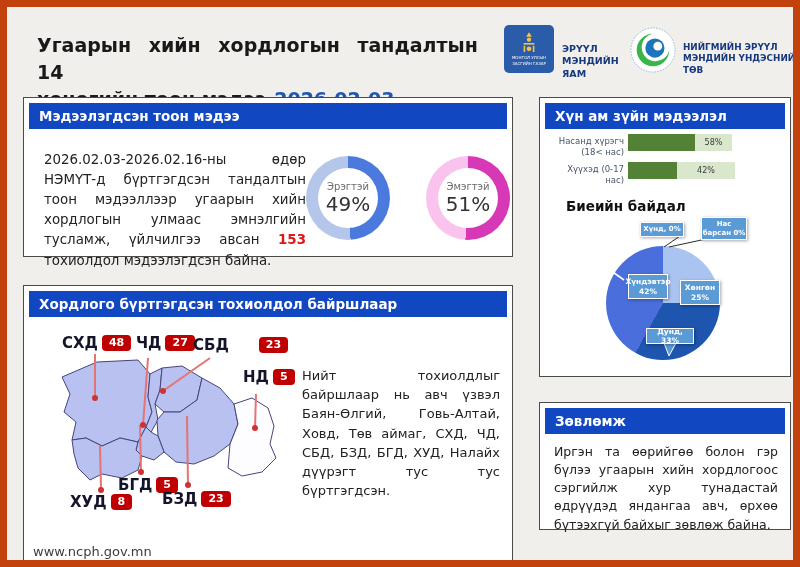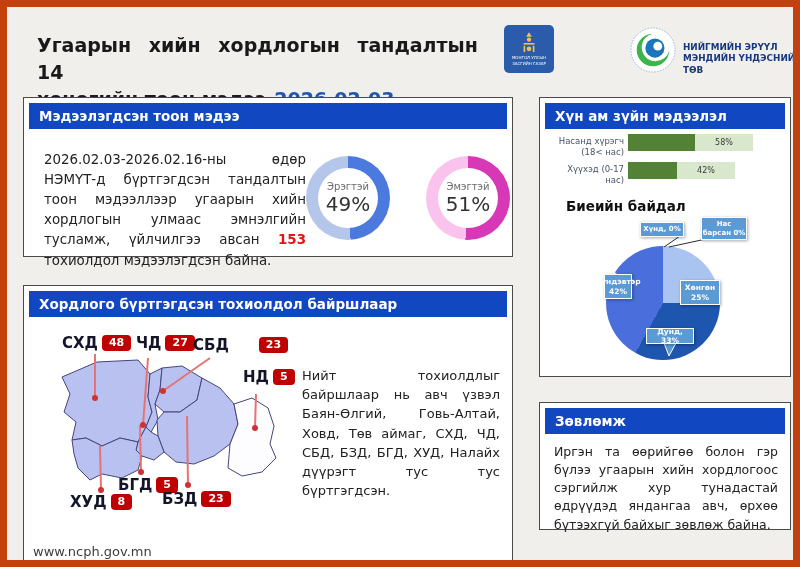--- a/index.html
+++ b/index.html
@@ -38,34 +38,34 @@
   .badge{background:#c00000;color:#fff;font-size:11px;font-weight:bold;padding:2px 7px;border-radius:4px;line-height:1.1;}
   #ml-0{left:38px;top:48px;} #ml-1{left:112px;top:48px;} #ml-2{left:169px;top:50px;gap:30px;}
   #ml-3{left:219px;top:82px;} #ml-4{left:94px;top:190px;} #ml-5{left:46px;top:207px;} #ml-6{left:138px;top:204px;}
   .loc-text{position:absolute;left:278px;top:80px;width:198px;font-size:13px;line-height:1.48;color:#222;text-align:justify;}
   .aimag{position:absolute;left:278px;top:190px;width:210px;font-size:12.5px;font-weight:bold;color:#2b2626;line-height:1.45;}
   .aimag .badge{display:inline-block;margin-left:4px;vertical-align:middle;}
   
   .bar-label{position:absolute;width:76px;text-align:right;font-size:8.5px;color:#44546a;line-height:1.3;}
   #bl-0{left:8px;top:38px;} #bl-1{left:8px;top:66px;}
   .bar{position:absolute;height:17px;background:#d9e7cc;display:flex;}
-  #bar-0{left:88px;top:36px;width:125px;} #bar-1{left:88px;top:64px;width:107px;}
+  #bar-0{left:88px;top:36px;width:104px;} #bar-1{left:88px;top:64px;width:107px;}
   .bar .fill{height:100%;background:#538135;}
   #bar-0 .fill{width:67px;} #bar-1 .fill{width:49px;}
   .bar .bv{flex:1;display:flex;align-items:center;justify-content:center;font-size:8px;color:#3b3b3b;}
   .cond-title{position:absolute;left:26px;top:100px;font-size:13.5px;font-weight:bold;color:#111;}
   .pie{position:absolute;left:66px;top:148px;width:114px;height:114px;border-radius:50%;
        background:conic-gradient(#aac4f2 0 25%,#1e55ae 25% 58%,#4a6fdc 58% 100%);}
   .pie-lines{position:absolute;left:0;top:0;pointer-events:none;}
   .callout{position:absolute;background:#5b9bd5;border:1.5px solid #fff;color:#fff;font-weight:bold;text-align:center;
            display:flex;align-items:center;justify-content:center;line-height:1.25;
            box-shadow:1px 1px 3px rgba(0,0,0,.35);box-sizing:border-box;z-index:3;}
   #co-0{left:100px;top:124px;width:44px;height:15px;font-size:7px;}
   #co-1{left:161px;top:119px;width:46px;height:23px;font-size:7px;}
-  #co-2{left:64px;top:176px;width:28px;height:25px;font-size:7.5px;}
+  #co-2{left:88px;top:176px;width:40px;height:25px;font-size:7.5px;}
   #co-3{left:140px;top:182px;width:40px;height:25px;font-size:7.5px;}
   #co-4{left:106px;top:230px;width:48px;height:16px;font-size:7.5px;}
   
   .adv-text{position:absolute;left:14px;top:40px;width:224px;font-size:12.5px;line-height:1.45;color:#222;text-align:justify;}
   
   .footer{position:absolute;left:26px;top:537px;font-size:13px;color:#3c3c3c;}
 </style>
 </head>
 <body>
 
@@ -80,20 +80,21 @@
     <svg width="18" height="22" viewBox="0 0 20 24">
       <polygon points="10,0 13.2,5 6.8,5" fill="#f2c24a"></polygon>
       <circle cx="10" cy="8.3" r="2.4" fill="#f2c24a"></circle>
       <rect x="4" y="12" width="12" height="1.8" fill="#f2c24a"></rect>
       <rect x="4" y="15" width="1.8" height="7" fill="#f2c24a"></rect>
       <rect x="14.2" y="15" width="1.8" height="7" fill="#f2c24a"></rect>
       <circle cx="10" cy="18.5" r="2.6" fill="#f2c24a"></circle>
     </svg>
     <div class="cap">МОНГОЛ УЛСЫН ЗАСГИЙН ГАЗАР</div>
   </div>
+  <div class="min-name">ЭРҮҮЛ МЭНДИЙН ЯАМ</div>
 
   <svg class="logo-ncph" viewBox="0 0 48 48">
     <circle cx="24" cy="24" r="23" fill="#ffffff" stroke="#8fb4d6" stroke-width="1" stroke-dasharray="1.6,1.4"></circle>
     <g>
       <path d="M24 7 a17 17 0 1 0 17 17 a14.5 14.5 0 1 1 -17 -17 Z" fill="#3ab54a"></path>
       <circle cx="26" cy="22" r="10" fill="#1c75bc"></circle>
       <circle cx="29" cy="20" r="4.6" fill="#ffffff"></circle>
     </g>
   </svg>
   <div class="ncph-name">НИЙГМИЙН ЭРҮҮЛ МЭНДИЙН ҮНДЭСНИЙ ТӨВ</div>

